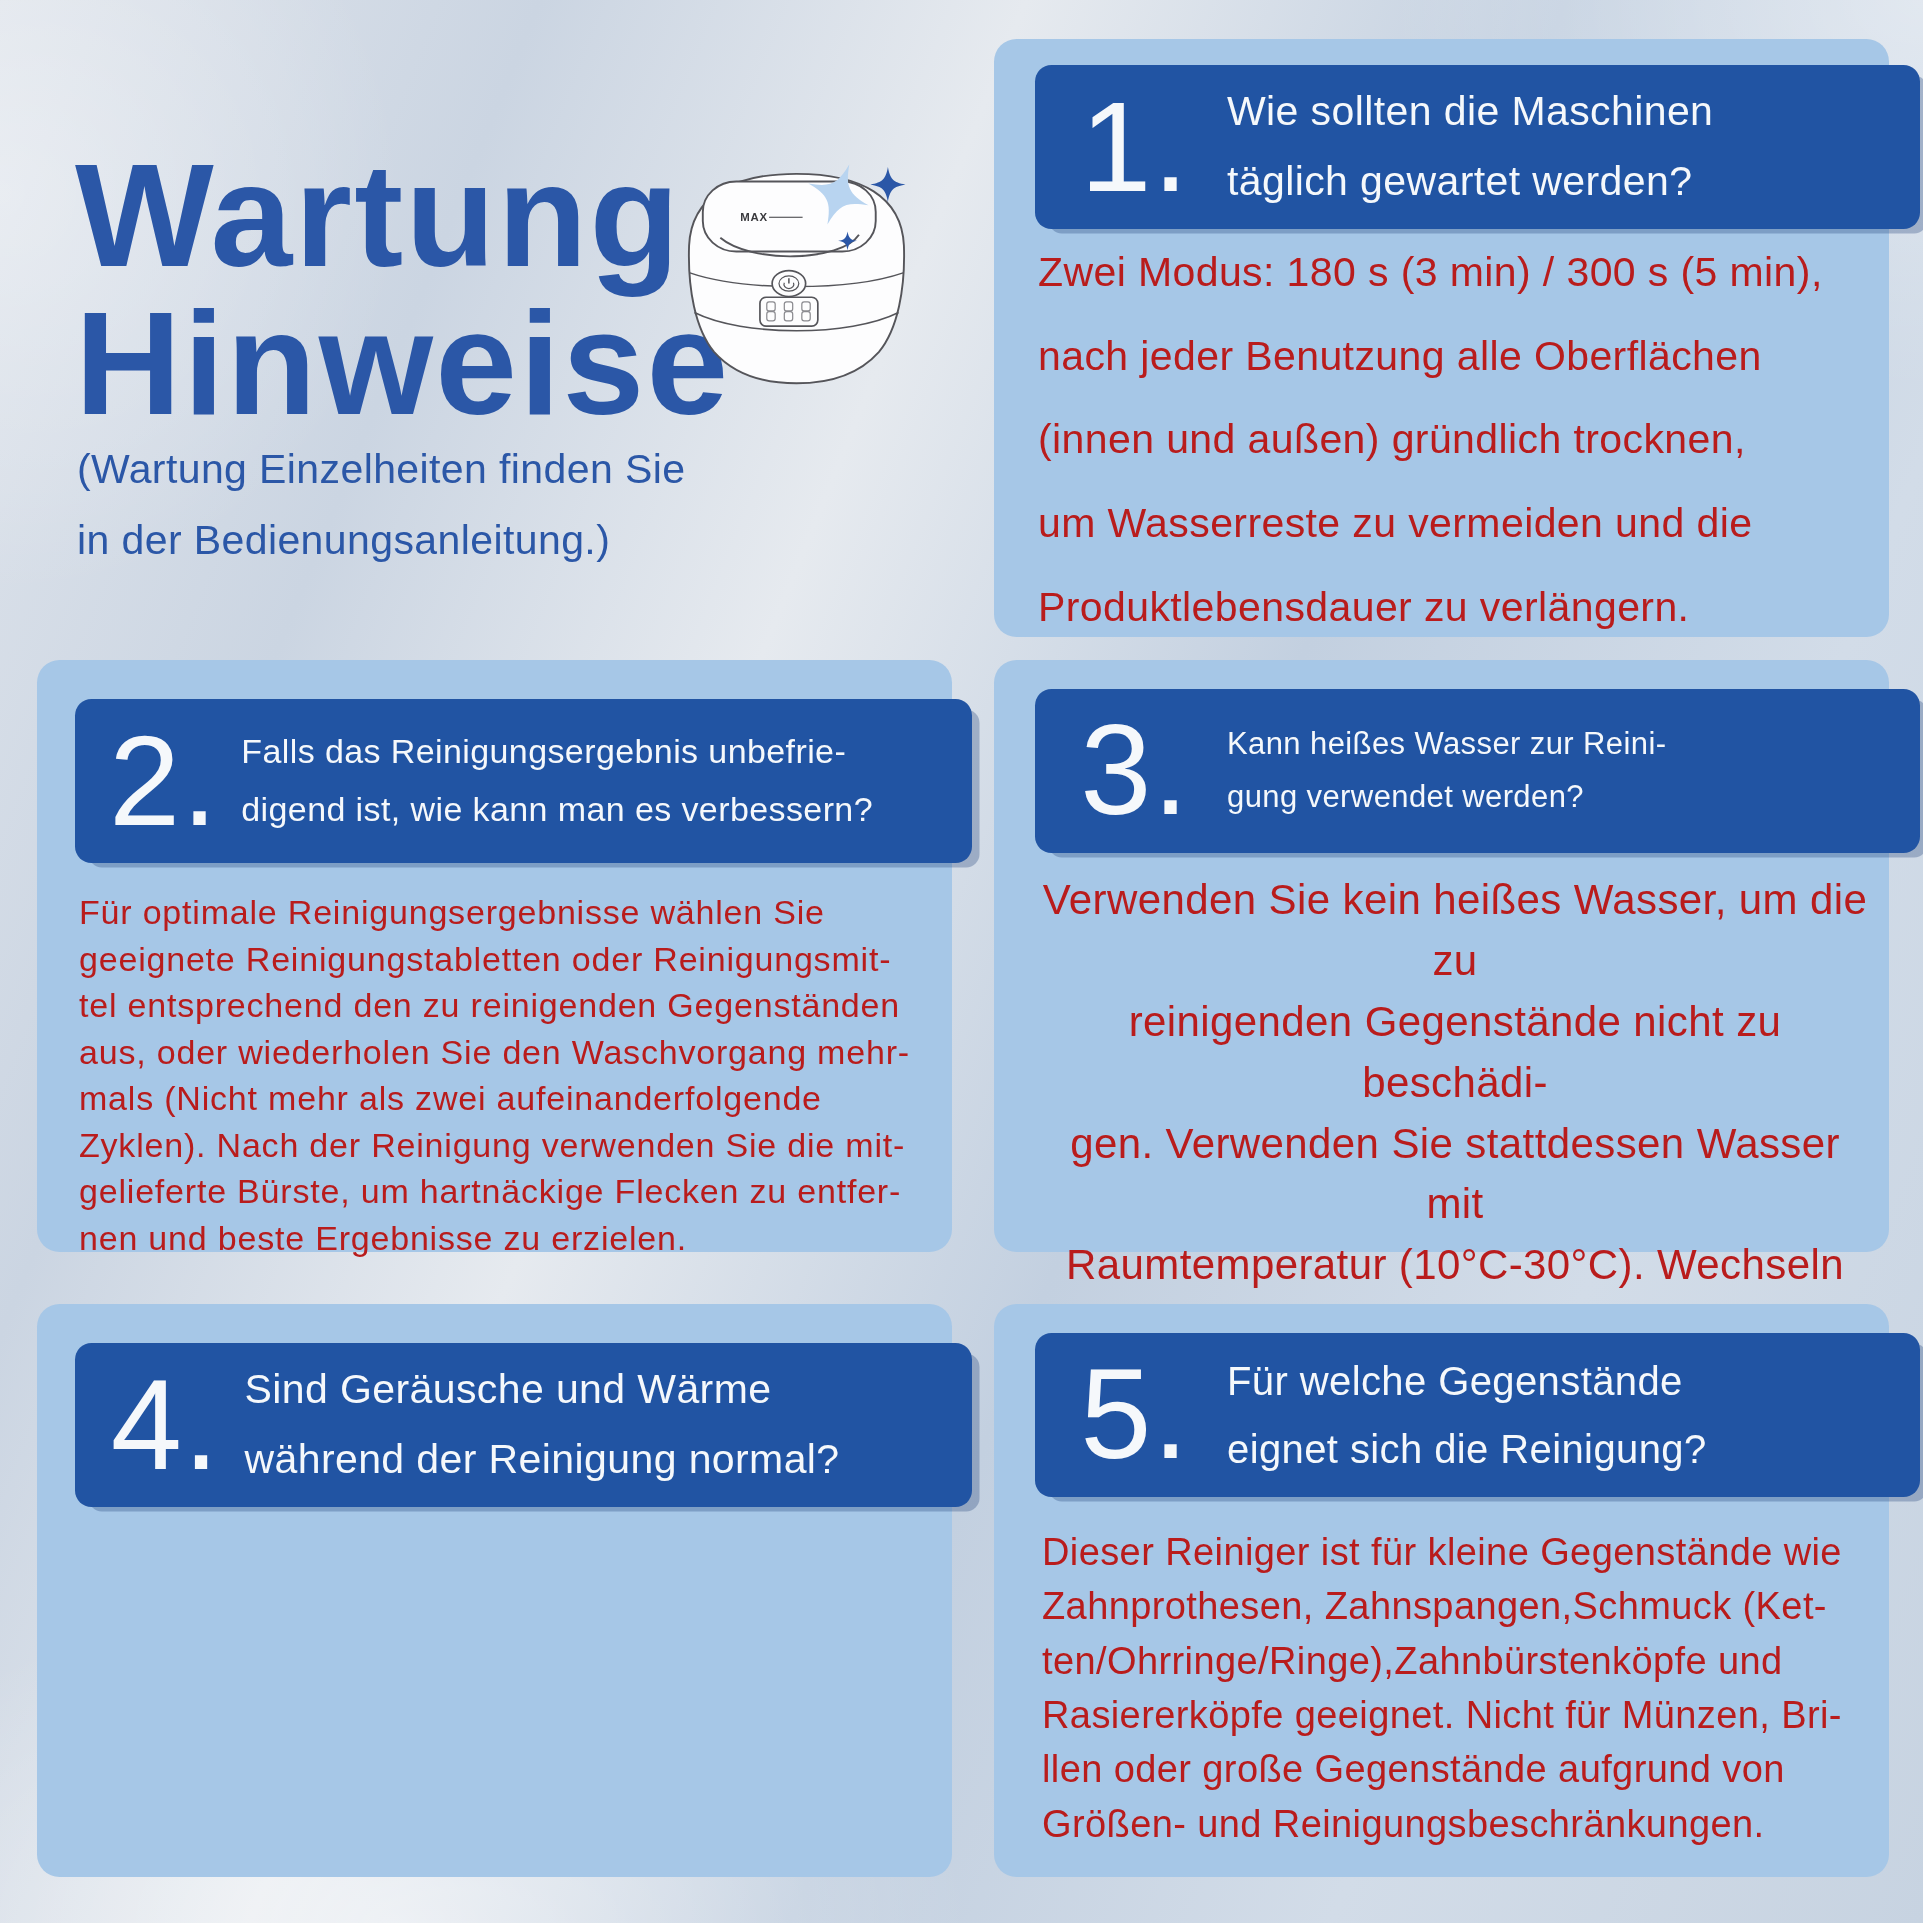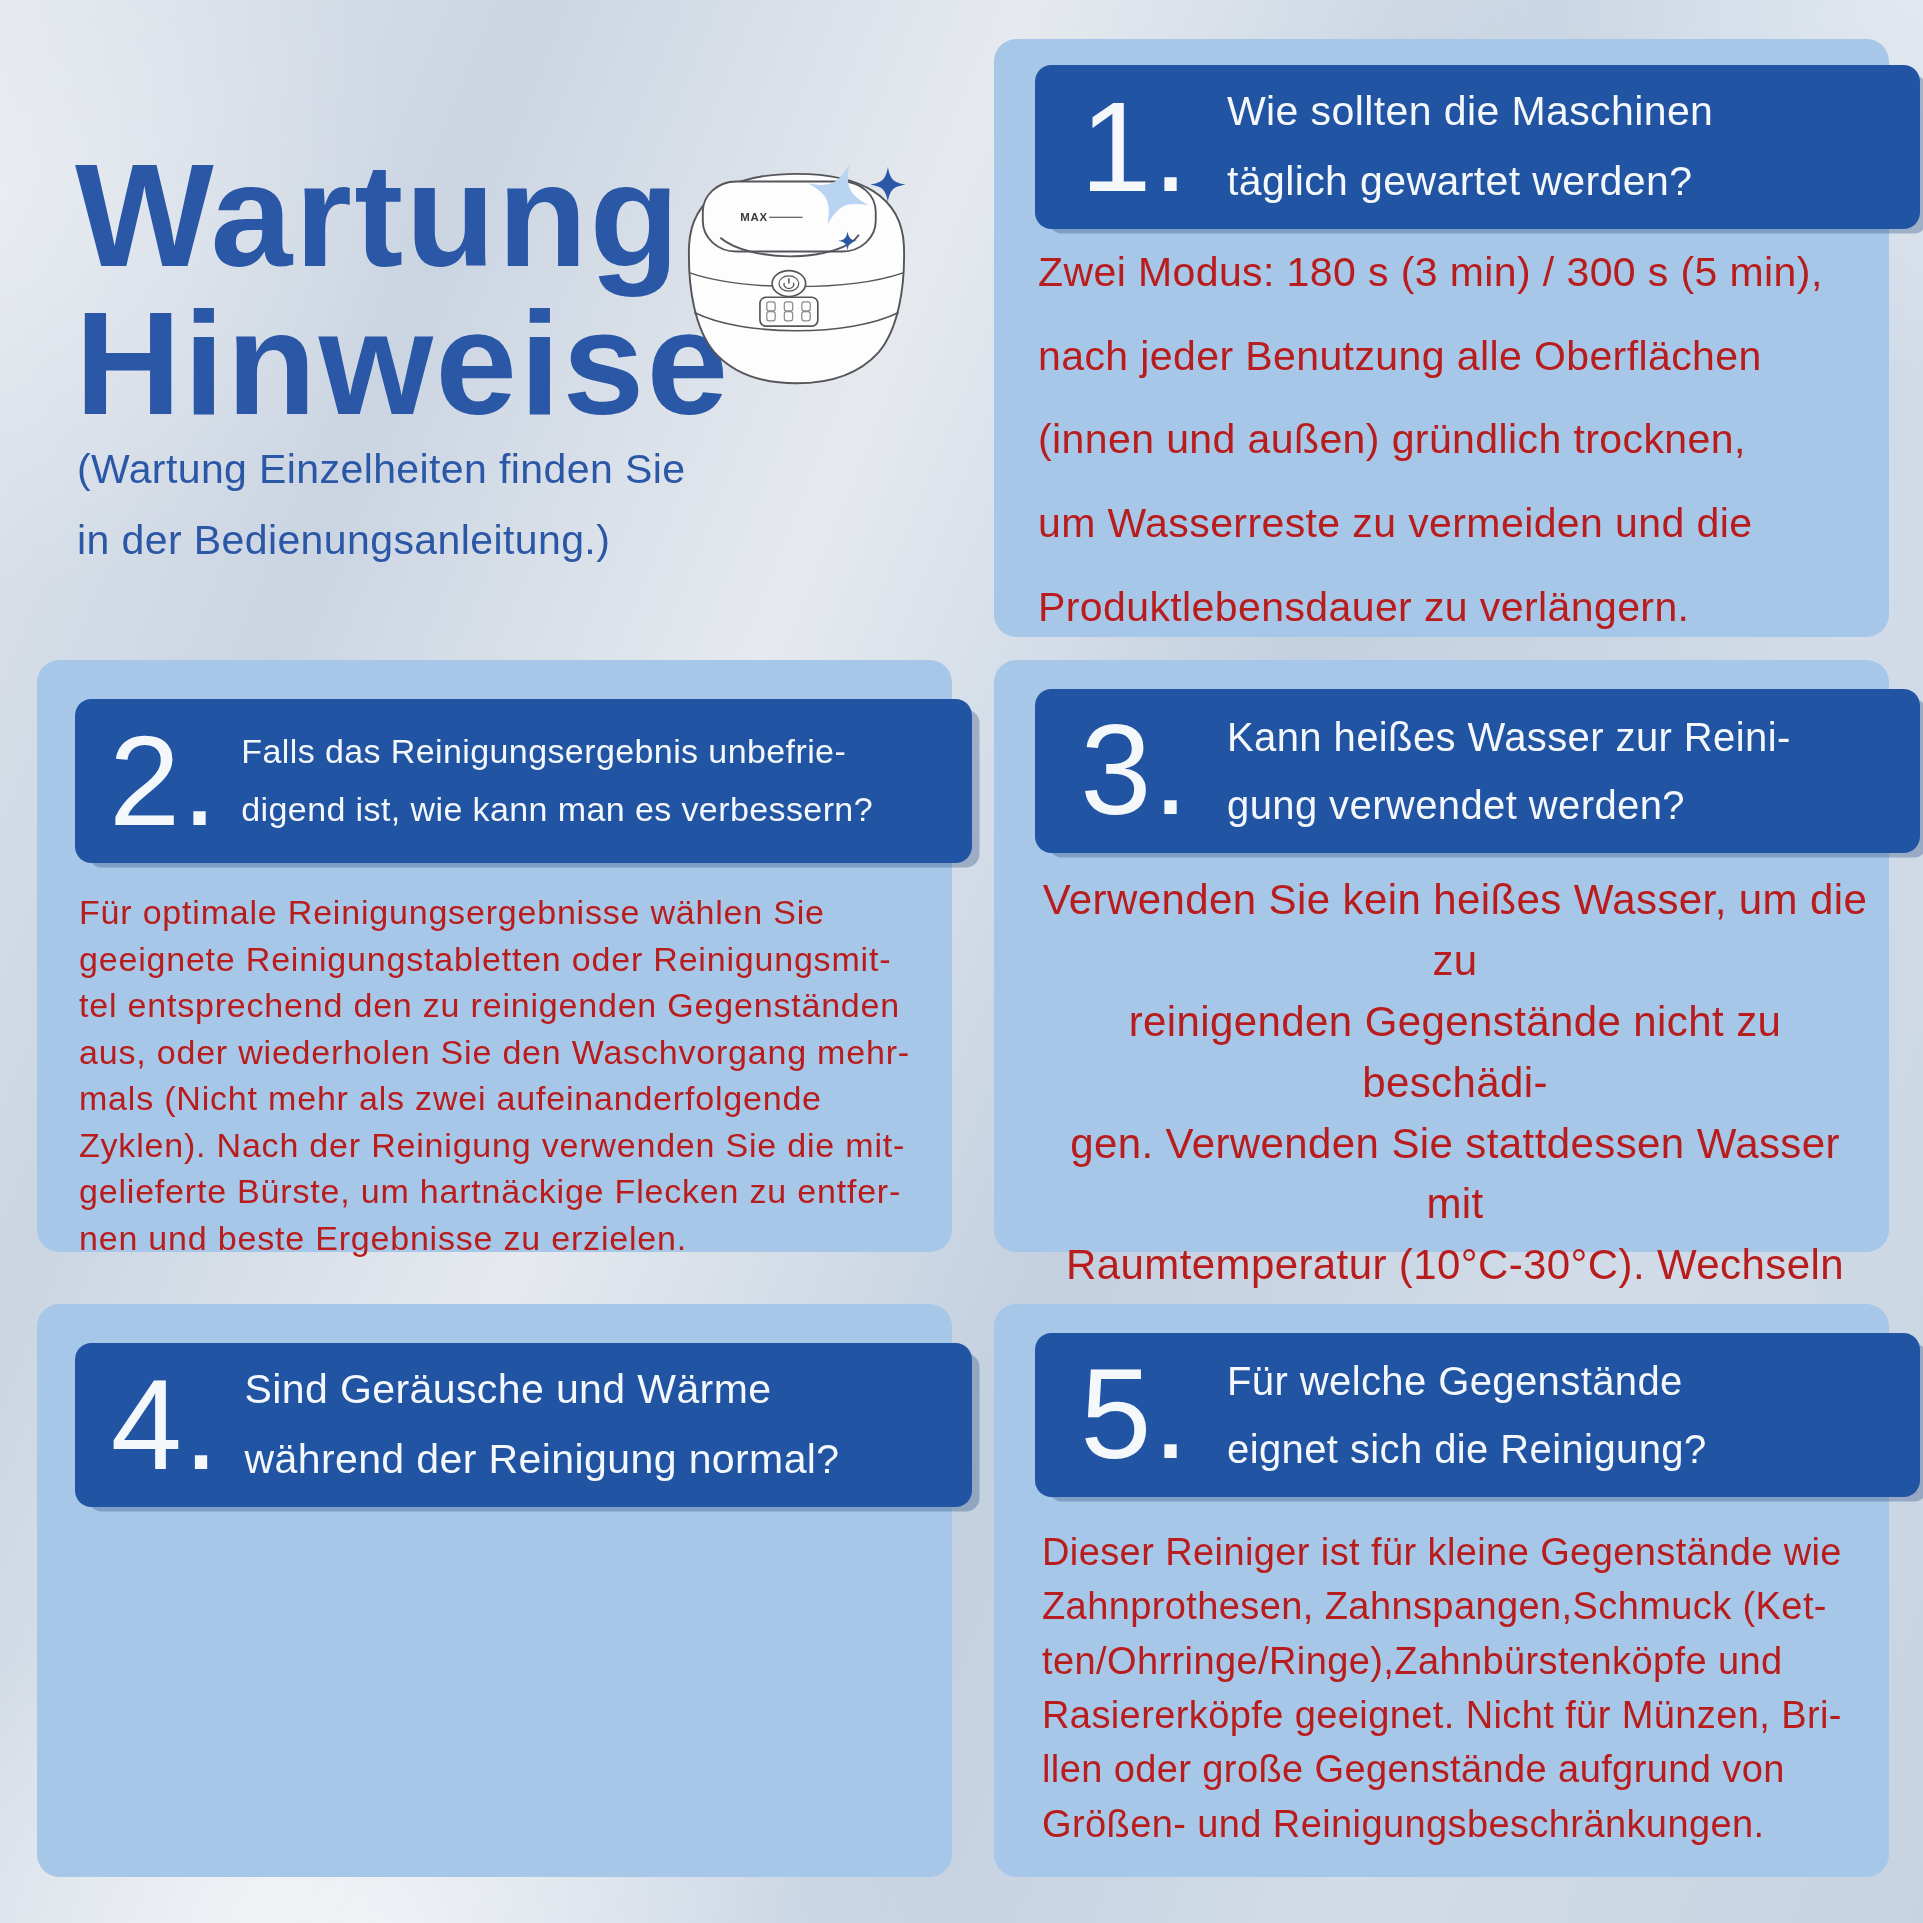--- a/index.html
+++ b/index.html
@@ -47,21 +47,21 @@
   #panel1 .qbox{top:26px;}
   .qnum{
     font-size:128px;font-weight:400;line-height:.82;letter-spacing:1.5px;
     min-width:113px;text-align:center;flex:0 0 auto;
   }
   .col-right .qnum{min-width:124px;}
   #panel2 .qnum{min-width:105px;}
   .qtext{font-weight:500;line-height:1.7;letter-spacing:0.4px;}
   #panel1 .qtext{font-size:41px;}
   #panel2 .qtext{font-size:34px;}
-  #panel3 .qtext{font-size:40px;}
+  #panel3 .qtext{font-size:31px;}
   #panel4 .qtext{font-size:41px;}
   #panel5 .qtext{font-size:40px;}
   .answer{position:absolute;color:#b91c1c;font-weight:500;}
   #panel1 .answer{left:44px;right:12px;top:192px;font-size:41px;line-height:2.04;letter-spacing:0.4px;}
   #panel2 .answer{left:42px;right:21px;top:229px;font-size:34px;line-height:1.37;letter-spacing:0.8px;}
   #panel3 .answer{left:48px;right:21px;top:210px;font-size:42px;line-height:1.45;letter-spacing:0.4px;text-align:center;}
   #panel4 .answer{left:42px;right:21px;top:221px;font-size:38px;line-height:1.46;letter-spacing:0.4px;}
   #panel5 .answer{left:48px;right:16.5px;top:221px;font-size:38px;line-height:1.43;letter-spacing:0.4px;}
 </style>
 </head>

